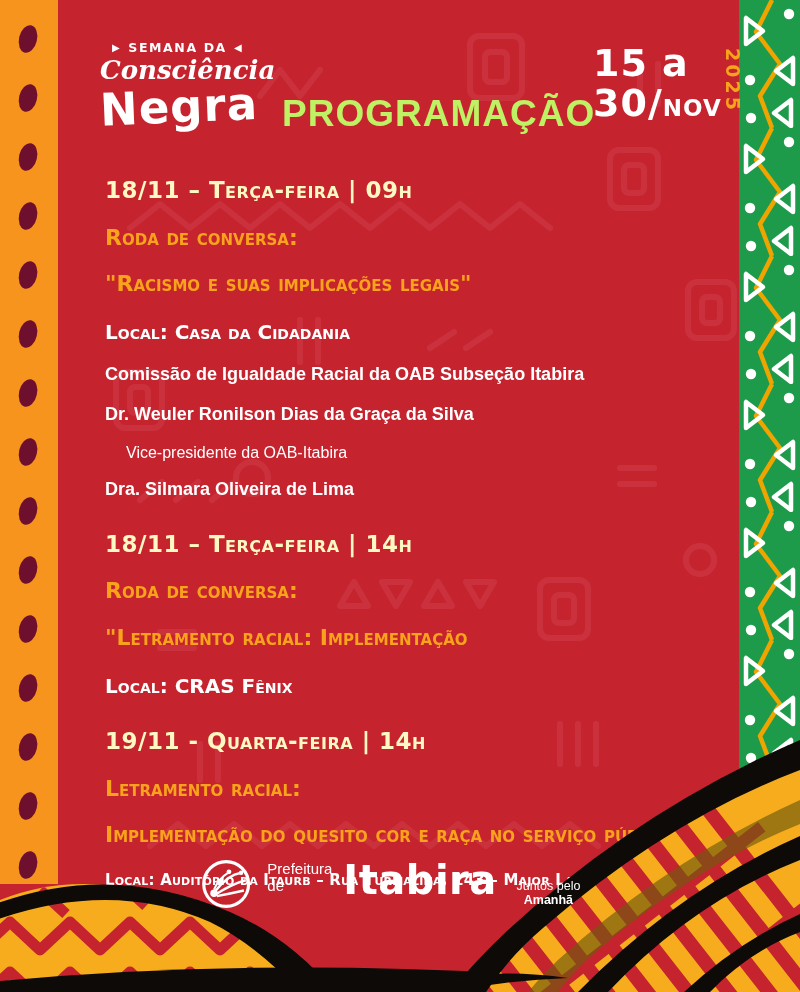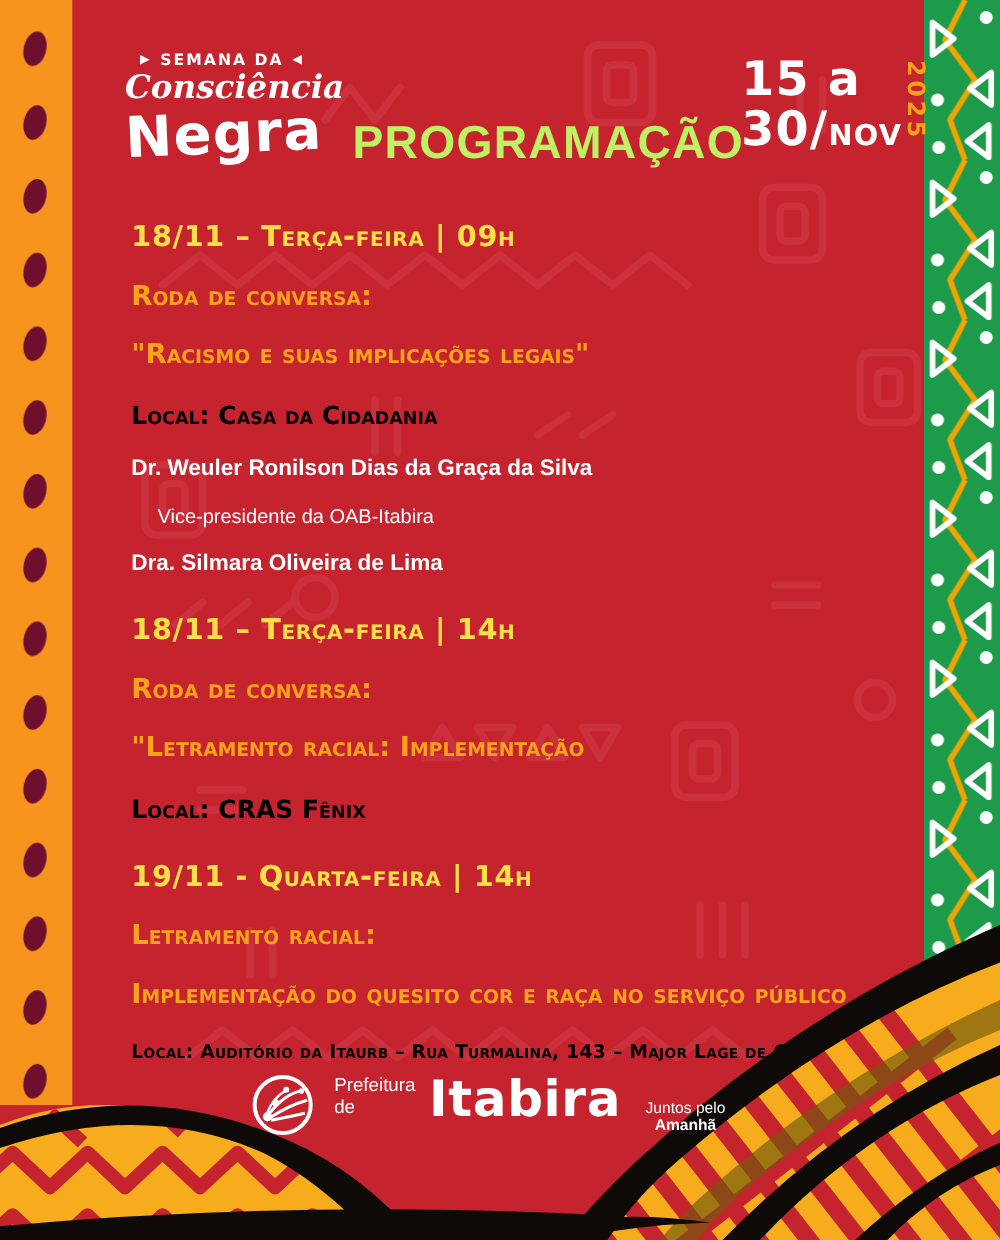--- a/index.html
+++ b/index.html
@@ -21,23 +21,23 @@
   .badge-top .tri{font-size:10px;}
   .badge-script{font-family:"DejaVu Serif",serif;font-style:italic;font-weight:bold;font-size:26px;line-height:1.05;margin-top:2px;}
   .badge-negra{font-family:"DejaVu Sans",sans-serif;font-weight:800;font-size:45px;line-height:.92;letter-spacing:1px;transform:rotate(-2.5deg);margin-top:2px;}
   .title{left:282px;top:68px;font-family:Liberation Sans, sans-serif;font-weight:bold;font-size:37px;letter-spacing:1px;color:#bef264;z-index:3;}
   .dates{left:593px;top:44px;display:flex;align-items:flex-start;gap:0;color:#fff;z-index:3;font-family:"DejaVu Sans",sans-serif;}
   .dates .big{font-size:38px;font-weight:800;line-height:1.05;letter-spacing:1px;}
   .dates .mon{font-size:23px;font-weight:800;letter-spacing:1px;}
   .dates .year{writing-mode:vertical-rl;color:#F9A21B;font-weight:bold;font-size:19px;letter-spacing:3px;margin-top:4px;}
   
   .content{left:105px;top:158px;width:640px;z-index:3;color:#fff;}
-  .ev-date{font-family:"DejaVu Sans",sans-serif;font-weight:bold;font-variant:small-caps;font-size:23px;color:#fde047;letter-spacing:.5px;line-height:1.15;}
+  .ev-date{font-family:"DejaVu Sans",sans-serif;font-weight:bold;font-variant:small-caps;font-size:23px;color:#fef9c3;letter-spacing:.5px;line-height:1.15;}
   .ev-kind,.ev-theme{font-family:"DejaVu Sans",sans-serif;font-weight:bold;font-variant:small-caps;font-size:22px;color:#F9A21B;line-height:1.13;}
-  .ev-loc{font-family:"DejaVu Sans",sans-serif;font-weight:bold;font-variant:small-caps;font-size:20px;color:#000000;line-height:1.15;margin-top:24px;}
+  .ev-loc{font-family:"DejaVu Sans",sans-serif;font-weight:bold;font-variant:small-caps;font-size:20px;color:#ffffff;line-height:1.15;margin-top:24px;}
   .ev-loc.small{font-size:15px;letter-spacing:.2px;}
   .speakers{margin-top:9px;}
   .sp-name{font-size:18px;font-weight:bold;line-height:1.2;margin-top:8px;}
   .sp-role{font-size:16px;line-height:1.25;padding-left:21px;}
   .event{margin-bottom:30px;}
   
   .footer{position:absolute;top:856px;left:50%;transform:translateX(-50%);display:flex;align-items:center;gap:12px;color:#fff;z-index:5;}
   .f-text{display:flex;flex-direction:row;}
   .f-prefix{font-size:15px;line-height:1.1;padding-left:3px;}
   .f-name{font-family:"DejaVu Sans",sans-serif;font-weight:bold;font-size:40px;line-height:.95;letter-spacing:.5px;}
@@ -134,20 +134,21 @@
 </div>
 
 <div class="abs content">
 
   <section class="event">
     <h2 class="ev-date">18/11 – Terça-feira | 09h</h2>
     <p class="ev-kind">Roda de conversa:</p>
     <p class="ev-theme">"Racismo e suas implicações legais"</p>
     <p class="ev-loc">Local: Casa da Cidadania</p>
     <div class="speakers">
+      <p class="sp-name">Comissão de Igualdade Racial da OAB Subseção Itabira</p>
       <p class="sp-name">Dr. Weuler Ronilson Dias da Graça da Silva</p>
       <p class="sp-role">Vice-presidente da OAB-Itabira</p>
       <p class="sp-name">Dra. Silmara Oliveira de Lima</p>
     </div>
   </section>
 
   <section class="event">
     <h2 class="ev-date">18/11 – Terça-feira | 14h</h2>
     <p class="ev-kind">Roda de conversa:</p>
     <p class="ev-theme">"Letramento racial: Implementação</p>

